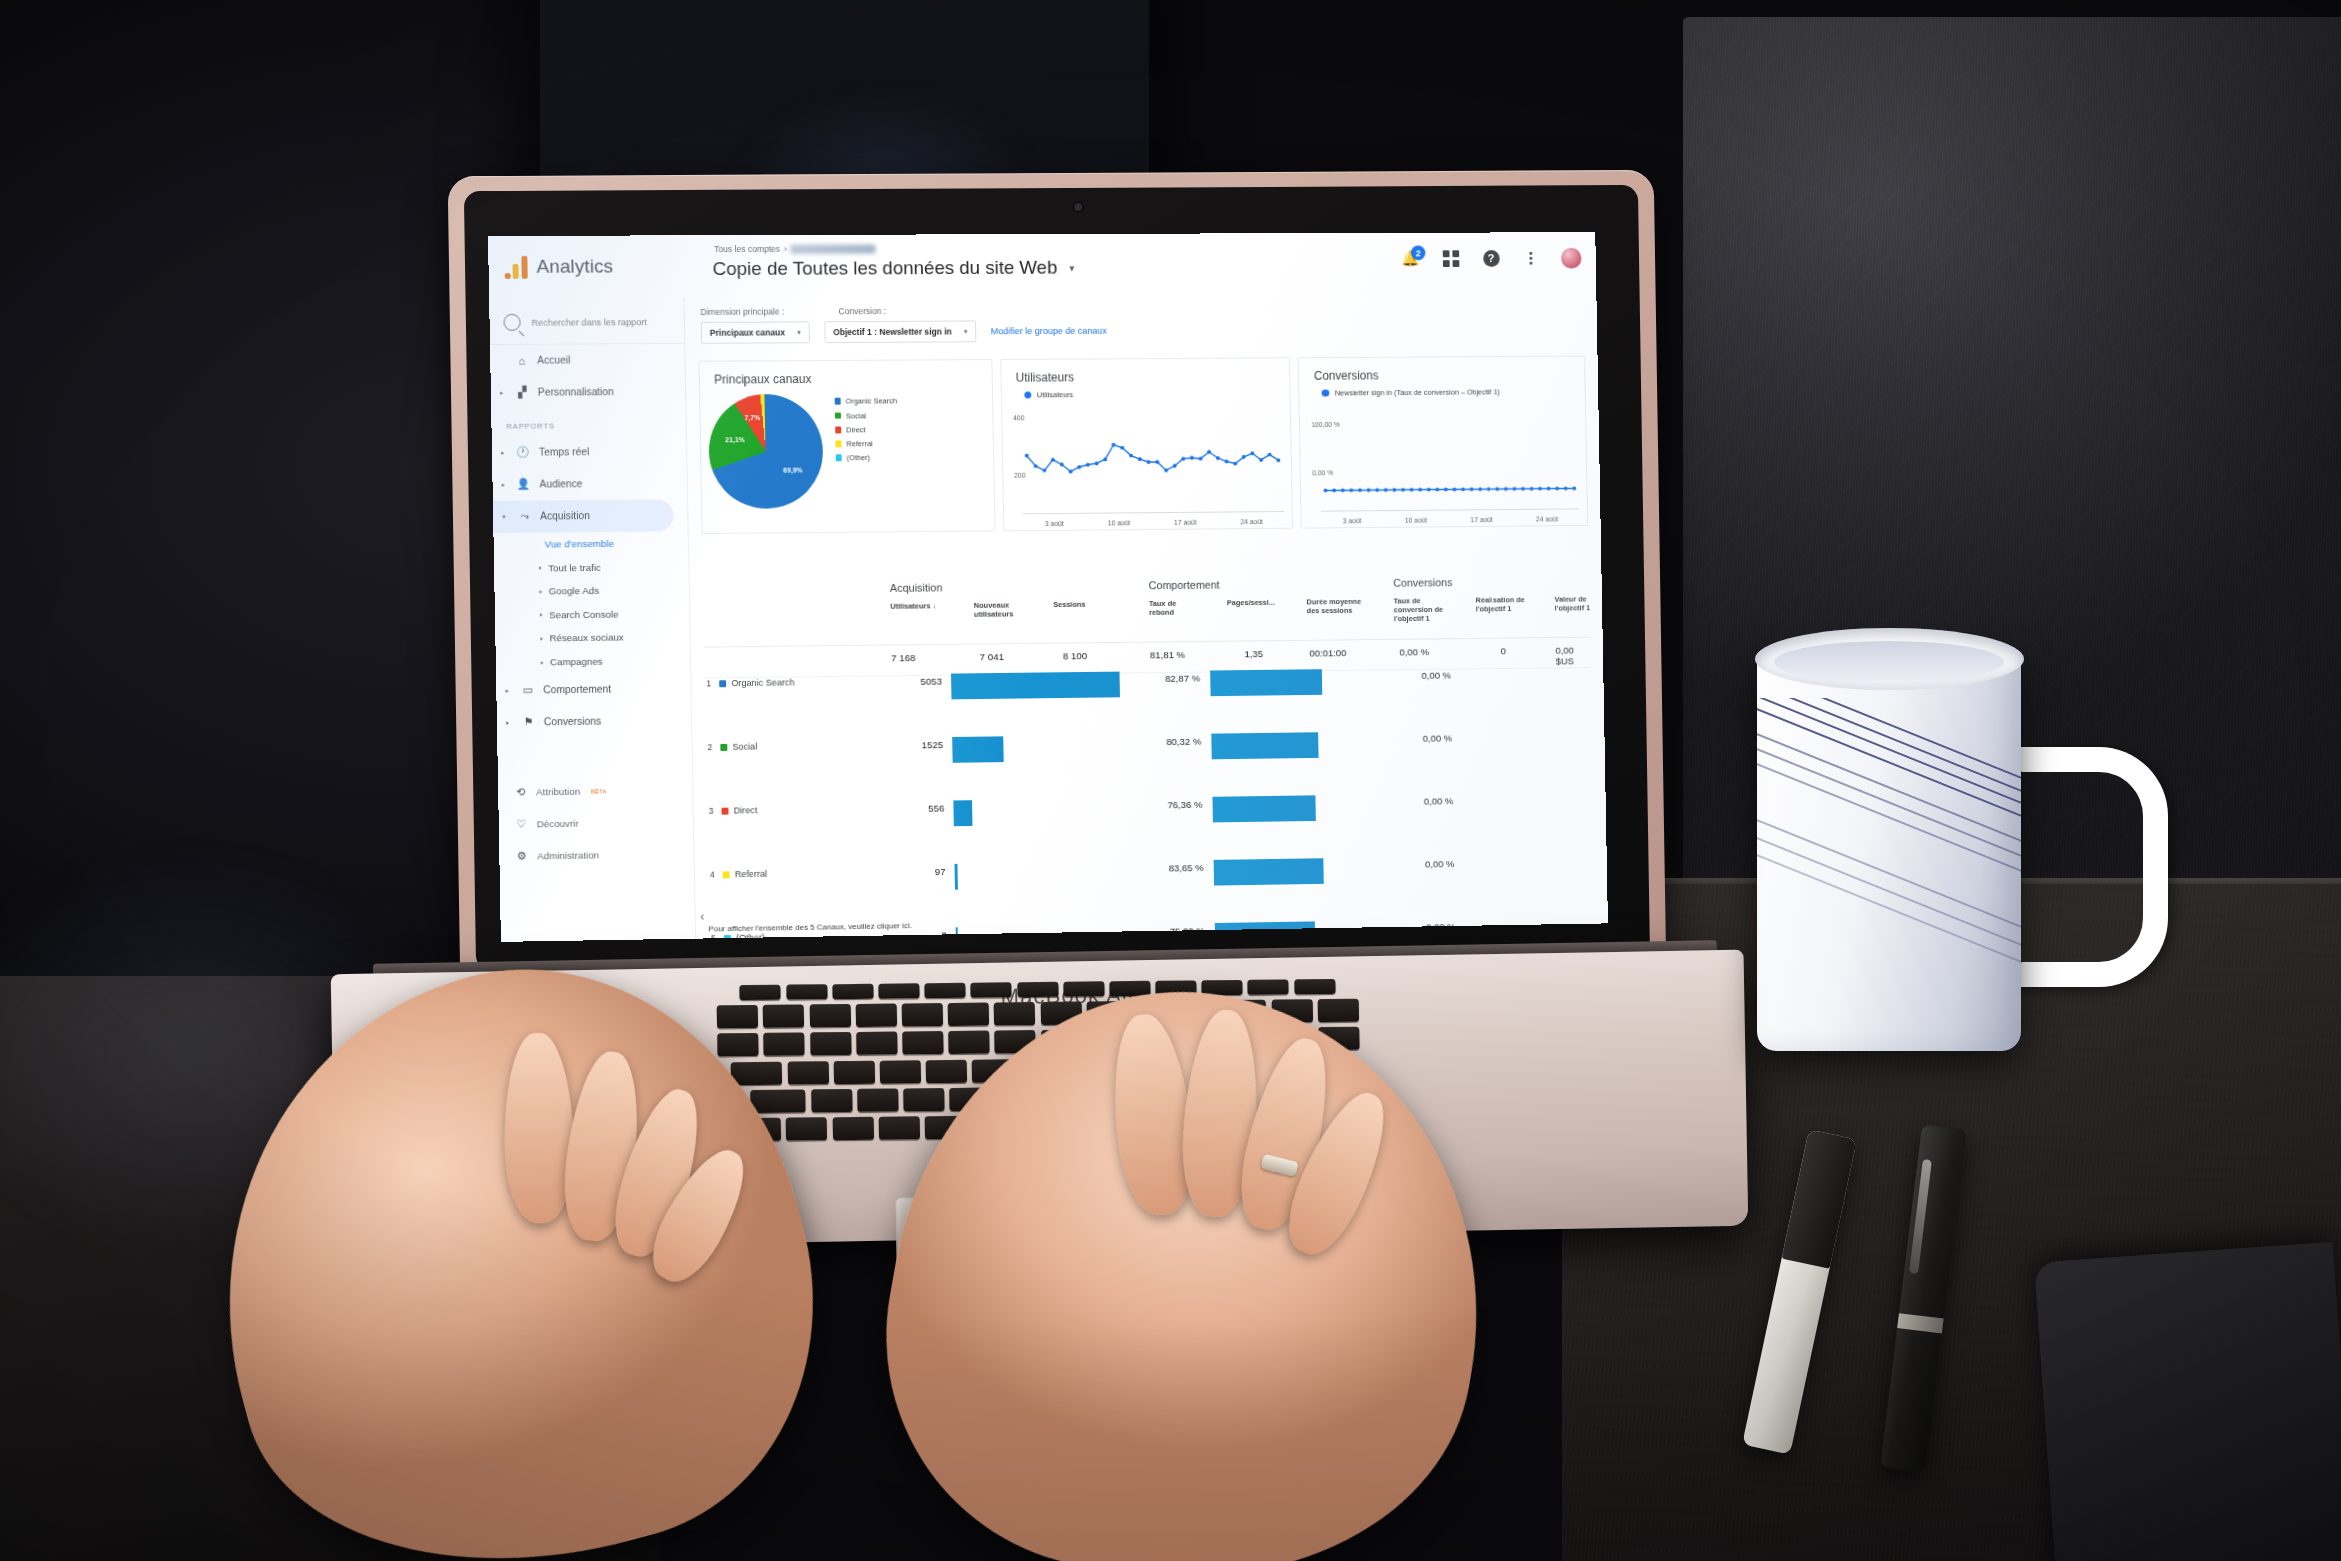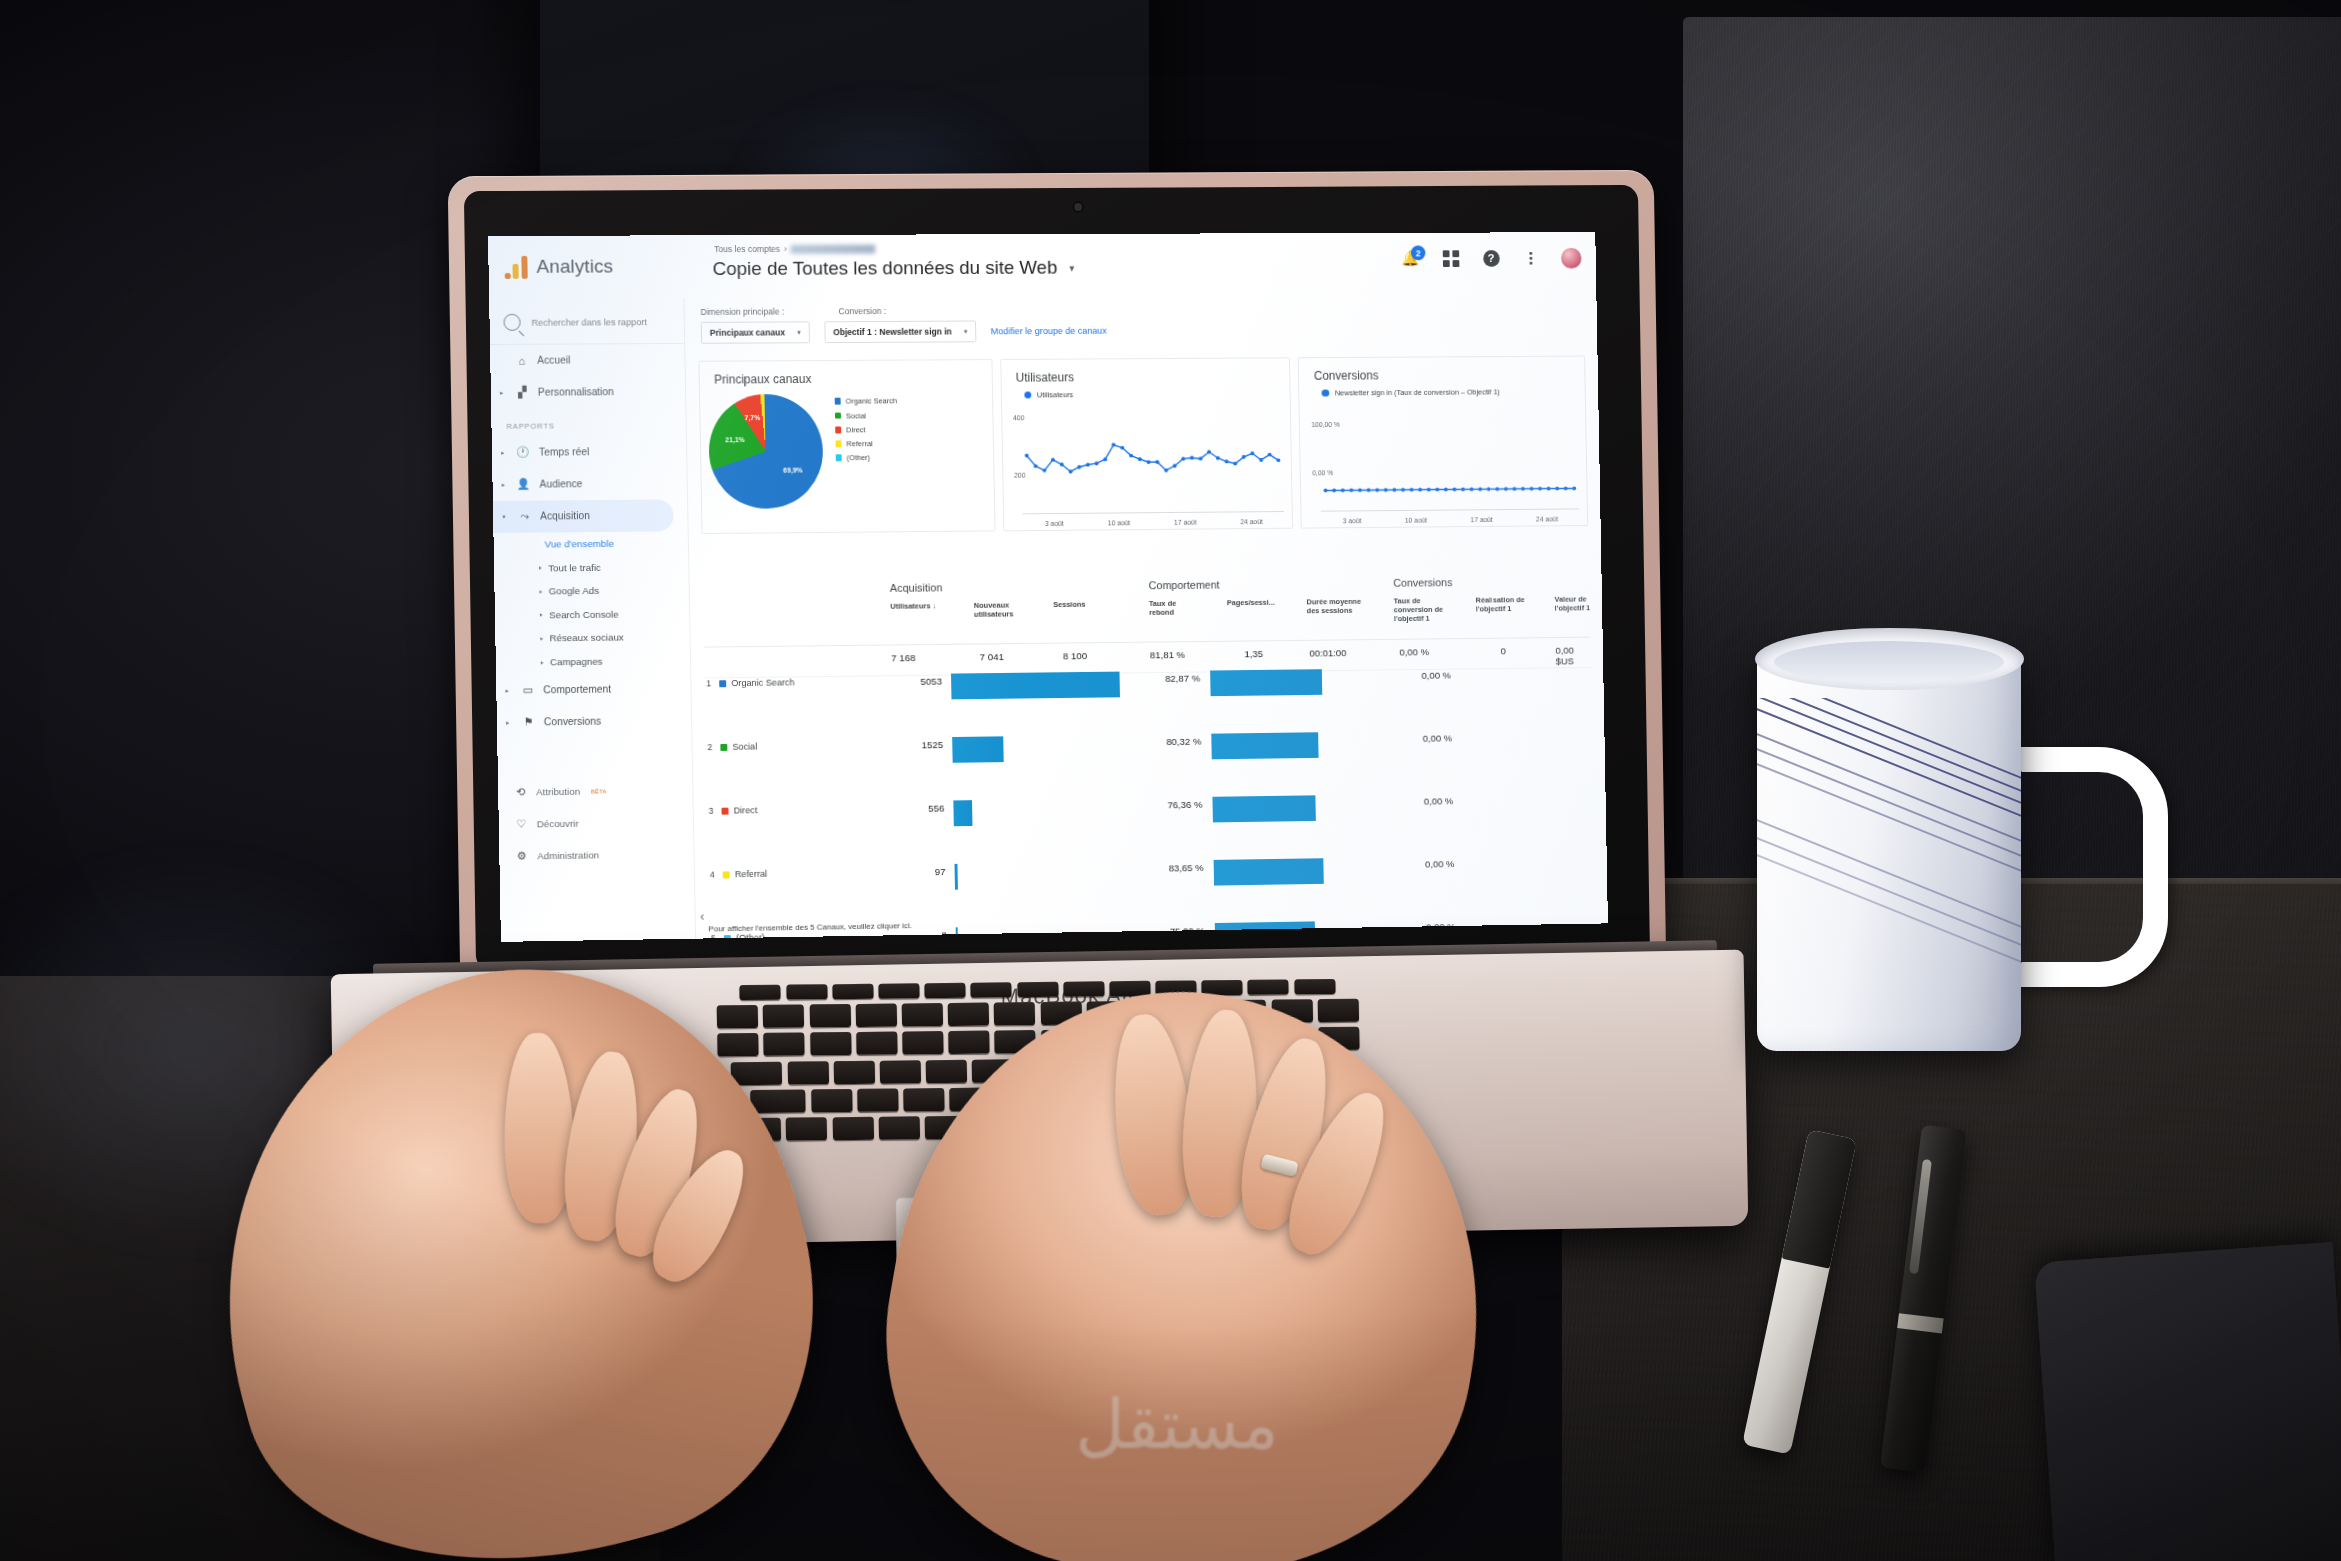--- a/index.html
+++ b/index.html
@@ -772,16 +772,15 @@
     </div>
   <div class="pen">
     <div class="pen-clip"></div>
     <div class="pen-band"></div>
   </div>
   <div class="phone"></div>
 
   <div class="vignette"></div>
 
   <div class="wm">
-    <div class="ar">مستقل</div>
   </div>
 </div>
 
 
 </body></html>

